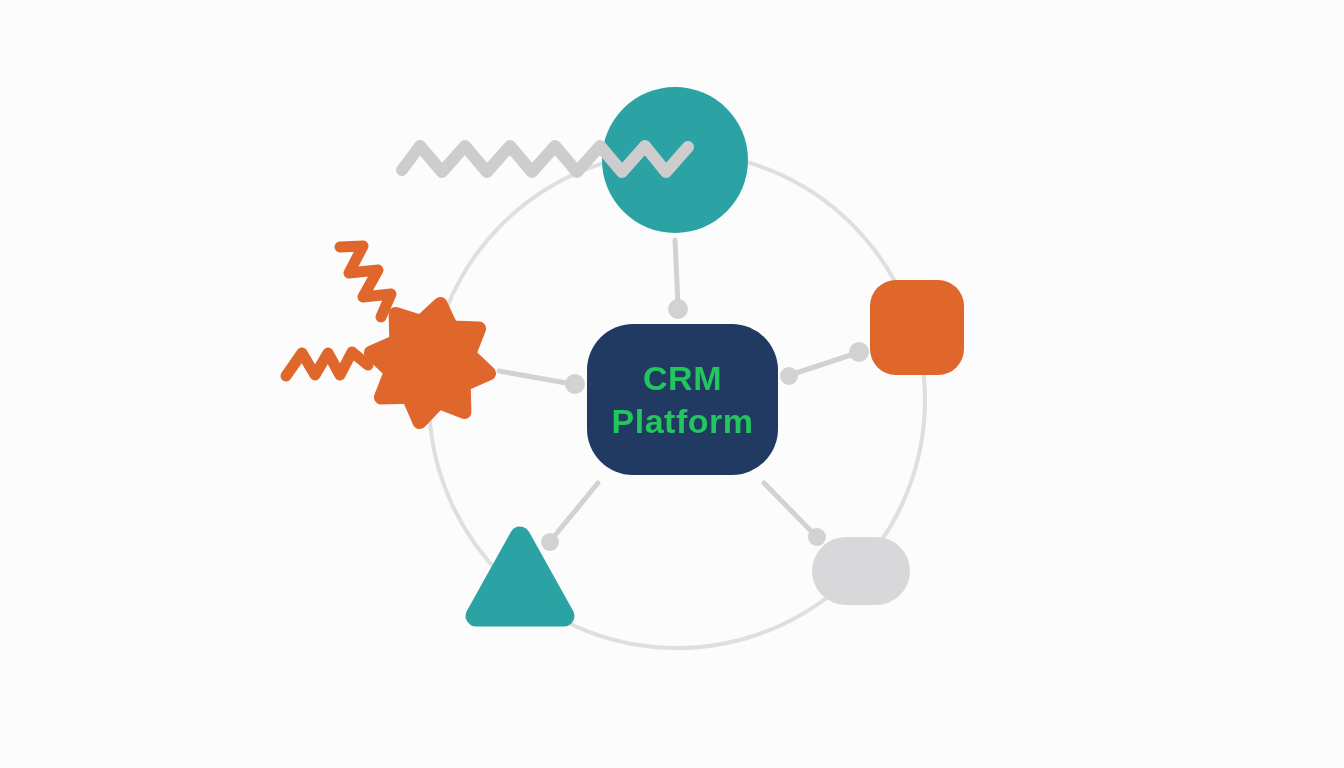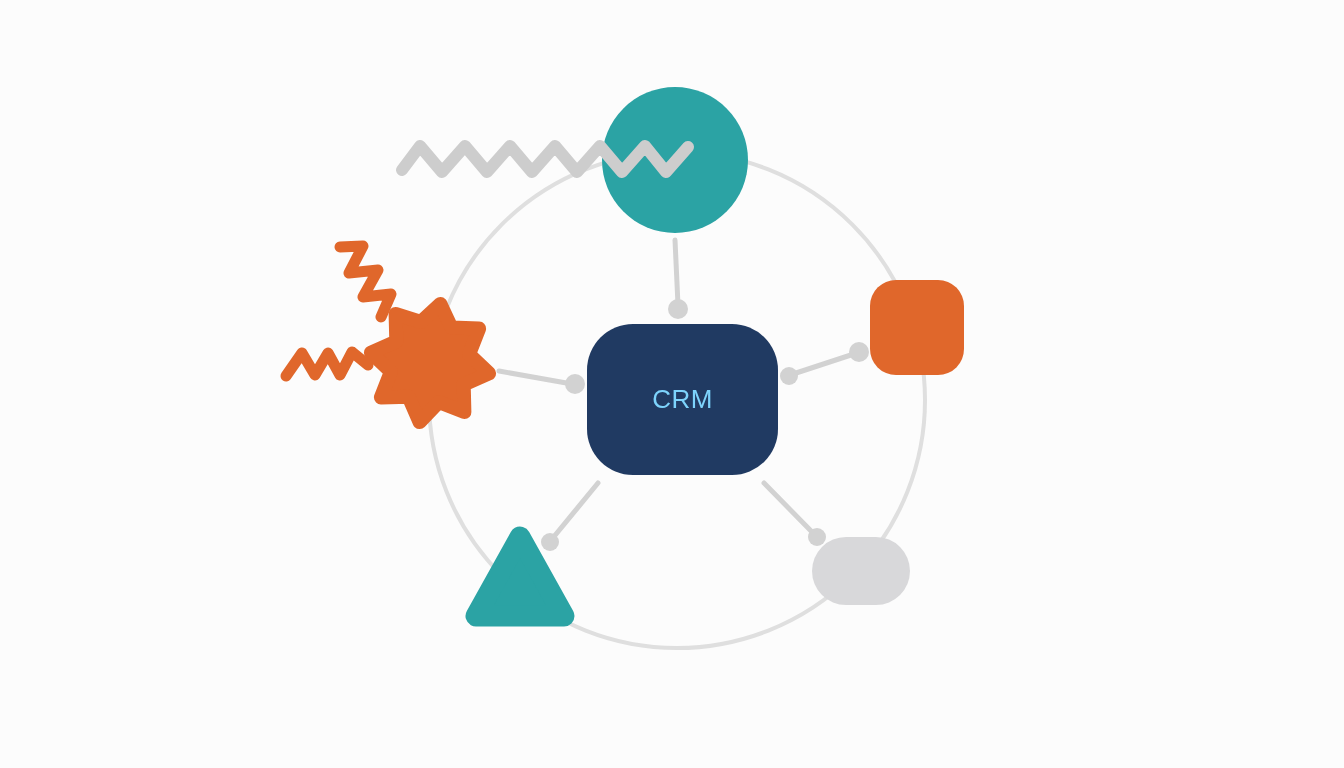--- a/index.html
+++ b/index.html
@@ -26,23 +26,23 @@
     height: 151px;
     border-radius: 46px;
     display: flex;
     flex-direction: column;
     align-items: center;
     justify-content: center;
     text-align: center;
   }
   .center-node .label-line {
     display: block;
-    color: #7dd3fc;
-    font-size: 26px;
-    font-weight: 400;
+    color: #22c55e;
+    font-size: 34px;
+    font-weight: 700;
     line-height: 43px;
     letter-spacing: 0.5px;
   }
 </style>
 </head>
 <body>
 
 <div class="stage" style="background: rgb(252, 252, 252);">
 
   <svg class="diagram-svg" width="1344" height="768" viewBox="0 0 1344 768">
@@ -79,15 +79,16 @@
 
     <rect x="870" y="280" width="94" height="95" rx="26" fill="#E0672B"></rect>
 
     <rect x="812" y="537" width="98" height="68" rx="34" fill="#D8D8DA"></rect>
 
     <path d="M520,537 L476,616 L564,616 Z" stroke-width="21" stroke-linejoin="round" fill="#2BA3A4" stroke="#2BA3A4"></path>
   </svg>
 
   <div class="center-node" style="background: rgb(32, 58, 98);">
     <span class="label-line">CRM</span>
+    <span class="label-line">Platform</span>
   </div>
 
 </div>
 
 </body></html>

